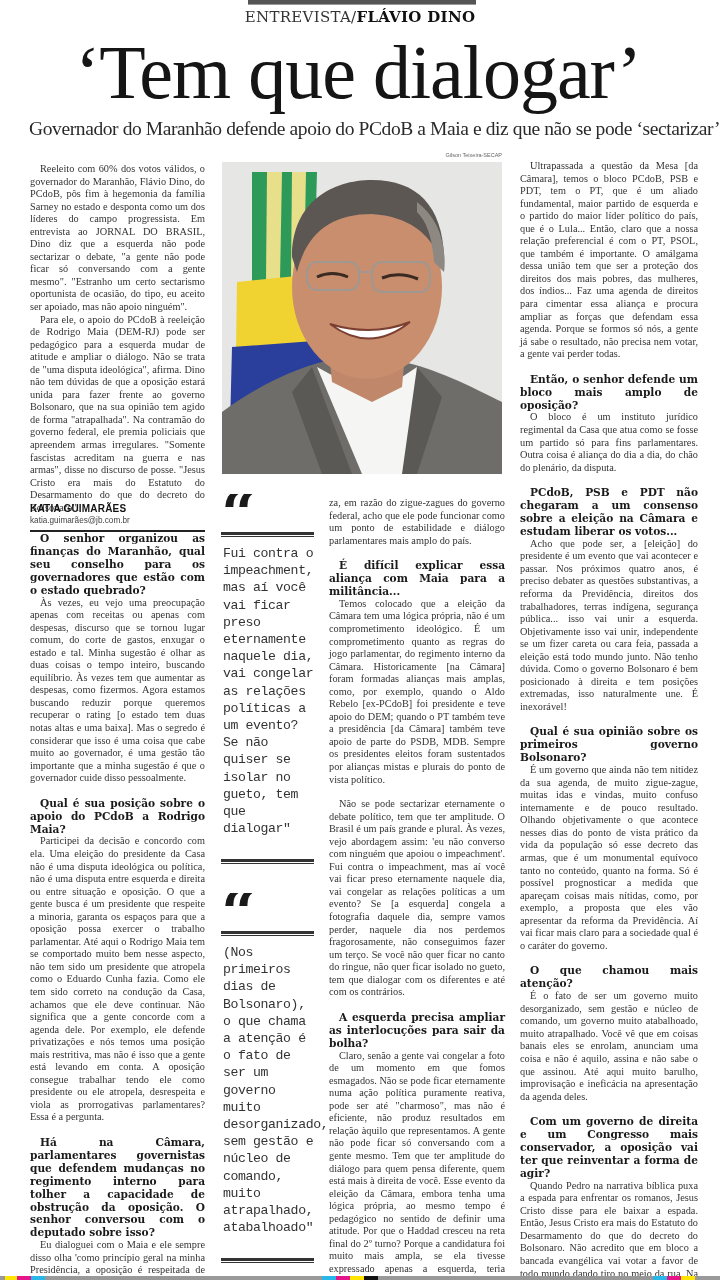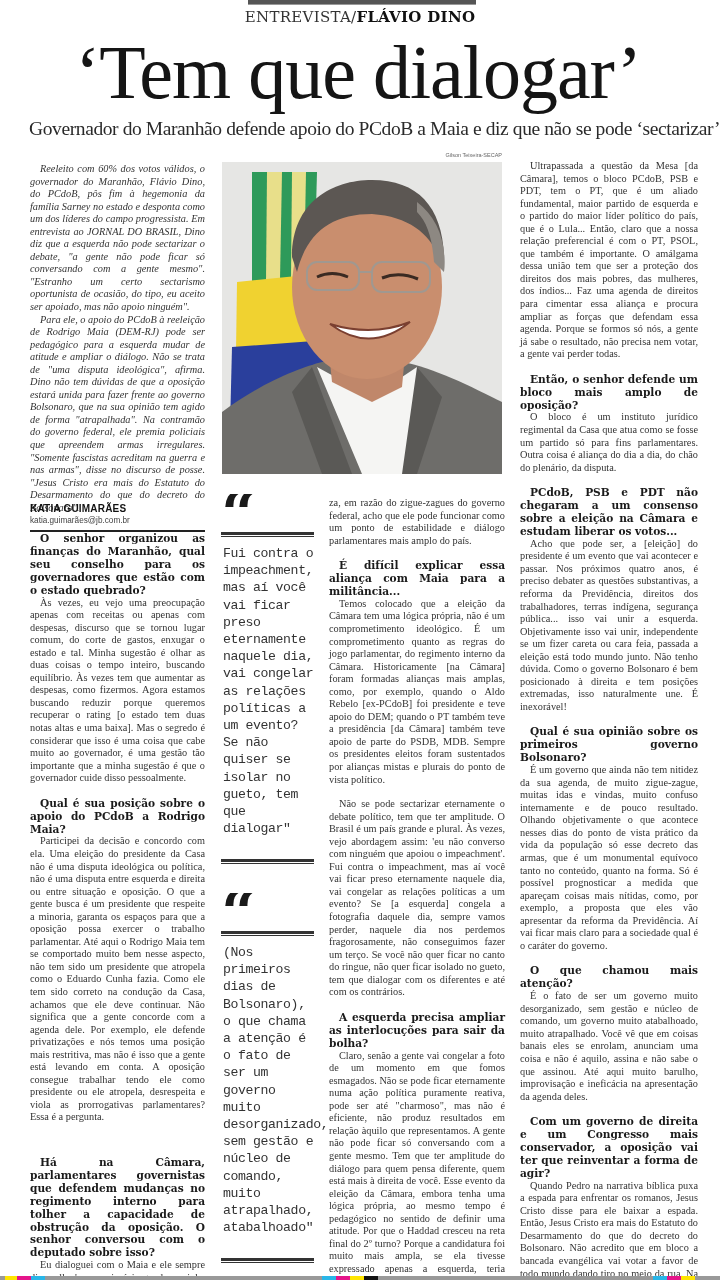--- a/index.html
+++ b/index.html
@@ -65,21 +65,21 @@
   .sw { position: absolute; top: 0; height: 4px; }
 </style>
 </head>
 <body>
 
 <div class="topbar"></div>
 <div class="kicker"><span>ENTREVISTA/</span><b>FLÁVIO DINO</b></div>
 <div class="headline">‘Tem que dialogar’</div>
 <div class="dek">Governador do Maranhão defende apoio do PCdoB a Maia e diz que não se pode ‘sectarizar’</div>
 
-<div class="col" style="left:30px; top:163px; width:175px;font-style:italic;">
+<div class="col" style="left:30px; top:163px; width:175px;">
   <p>Reeleito com 60% dos votos válidos, o governador do Maranhão, Flávio Dino, do PCdoB, pôs fim à hegemonia da família Sarney no estado e desponta como um dos líderes do campo progressista. Em entrevista ao JORNAL DO BRASIL, Dino diz que a esquerda não pode sectarizar o debate, "a gente não pode ficar só conversando com a gente mesmo". "Estranho um certo sectarismo oportunista de ocasião, do tipo, eu aceito ser apoiado, mas não apoio ninguém".</p>
   <p>Para ele, o apoio do PCdoB à reeleição de Rodrigo Maia (DEM-RJ) pode ser pedagógico para a esquerda mudar de atitude e ampliar o diálogo. Não se trata de "uma disputa ideológica", afirma. Dino não tem dúvidas de que a oposição estará unida para fazer frente ao governo Bolsonaro, que na sua opinião tem agido de forma "atrapalhada". Na contramão do governo federal, ele premia policiais que apreendem armas irregulares. "Somente fascistas acreditam na guerra e nas armas", disse no discurso de posse. "Jesus Cristo era mais do Estatuto do Desarmamento do que do decreto do Bolsonaro".</p>
 </div>
 
 <div class="photo-credit">Gilson Teixeira-SECAP</div>
 <div class="photo">
   <svg width="280" height="312" viewBox="0 0 280 312">
     <rect x="0" y="0" width="280" height="312" fill="#e6e6e4"></rect>
 
     <g>
@@ -120,21 +120,21 @@
   <div class="rule"></div>
 </div>
 
 <div class="col" style="left:30px; top:532px; width:175px;">
   <p class="q">O senhor organizou as finanças do Maranhão, qual seu conselho para os governadores que estão com o estado quebrado?</p>
   <p>Às vezes, eu vejo uma preocupação apenas com receitas ou apenas com despesas, discurso que se tornou lugar comum, do corte de gastos, enxugar o estado e tal. Minha sugestão é olhar as duas coisas o tempo inteiro, buscando equilíbrio. Às vezes tem que aumentar as despesas, como fizermos. Agora estamos buscando reduzir porque queremos recuperar o rating [o estado tem duas notas altas e uma baixa]. Mas o segredo é considerar que isso é uma coisa que cabe muito ao governador, é uma gestão tão importante que a minha sugestão é que o governador cuide disso pessoalmente.</p>
   <div class="gap"></div>
   <p class="q">Qual é sua posição sobre o apoio do PCdoB a Rodrigo Maia?</p>
   <p>Participei da decisão e concordo com ela. Uma eleição do presidente da Casa não é uma disputa ideológica ou política, não é uma disputa entre esquerda e direita ou entre situação e oposição. O que a gente busca é um presidente que respeite a minoria, garanta os espaços para que a oposição possa exercer o trabalho parlamentar. Até aqui o Rodrigo Maia tem se comportado muito bem nesse aspecto, não tem sido um presidente que atropela como o Eduardo Cunha fazia. Como ele tem sido correto na condução da Casa, achamos que ele deve continuar. Não significa que a gente concorde com a agenda dele. Por exemplo, ele defende privatizações e nós temos uma posição mais restritiva, mas não é isso que a gente está levando em conta. A oposição consegue trabalhar tendo ele como presidente ou ele atropela, desrespeita e viola as prorrogativas parlamentares? Essa é a pergunta.</p>
   <div class="gap"></div>
-  <p class="q" style="text-indent:10px;margin-top:20px;">Há na Câmara, parlamentares governistas que defendem mudanças no regimento interno para tolher a capacidade de obstrução da oposição. O senhor conversou com o deputado sobre isso?</p>
+  <p class="q" style="text-indent:10px;">Há na Câmara, parlamentares governistas que defendem mudanças no regimento interno para tolher a capacidade de obstrução da oposição. O senhor conversou com o deputado sobre isso?</p>
   <p>Eu dialoguei com o Maia e ele sempre disso olha 'como princípio geral na minha Presidência, a oposição é respeitada de acordo com as regras do jogo. Não tem aquele negócio de, votar várias vezes, voltar atrás...' O histórico dele tem sido positivo, não acredito que ele vá apoiar qualquer coisa que restrinja o papel da oposição até porque seria inconstitucional. O processo legislativo é democrático e garantido pela Constituição, infelizmente já houve presidente que não observou isso. Nesse momento de muita instabilidade e incerte-</p>
 </div>
 
 <div class="pullquote" style="top:494px;">
   <div class="mark">“</div>
   <div class="rule2"></div>
   <div class="text">Fui contra o impeachment, mas aí você vai ficar preso eternamente naquele dia, vai congelar as relações políticas a um evento? Se não quiser se isolar no gueto, tem que dialogar"</div>
   <div class="rule2" style="margin-top:22px;"></div>
 </div>
 <div class="pullquote" style="top:893px;">

